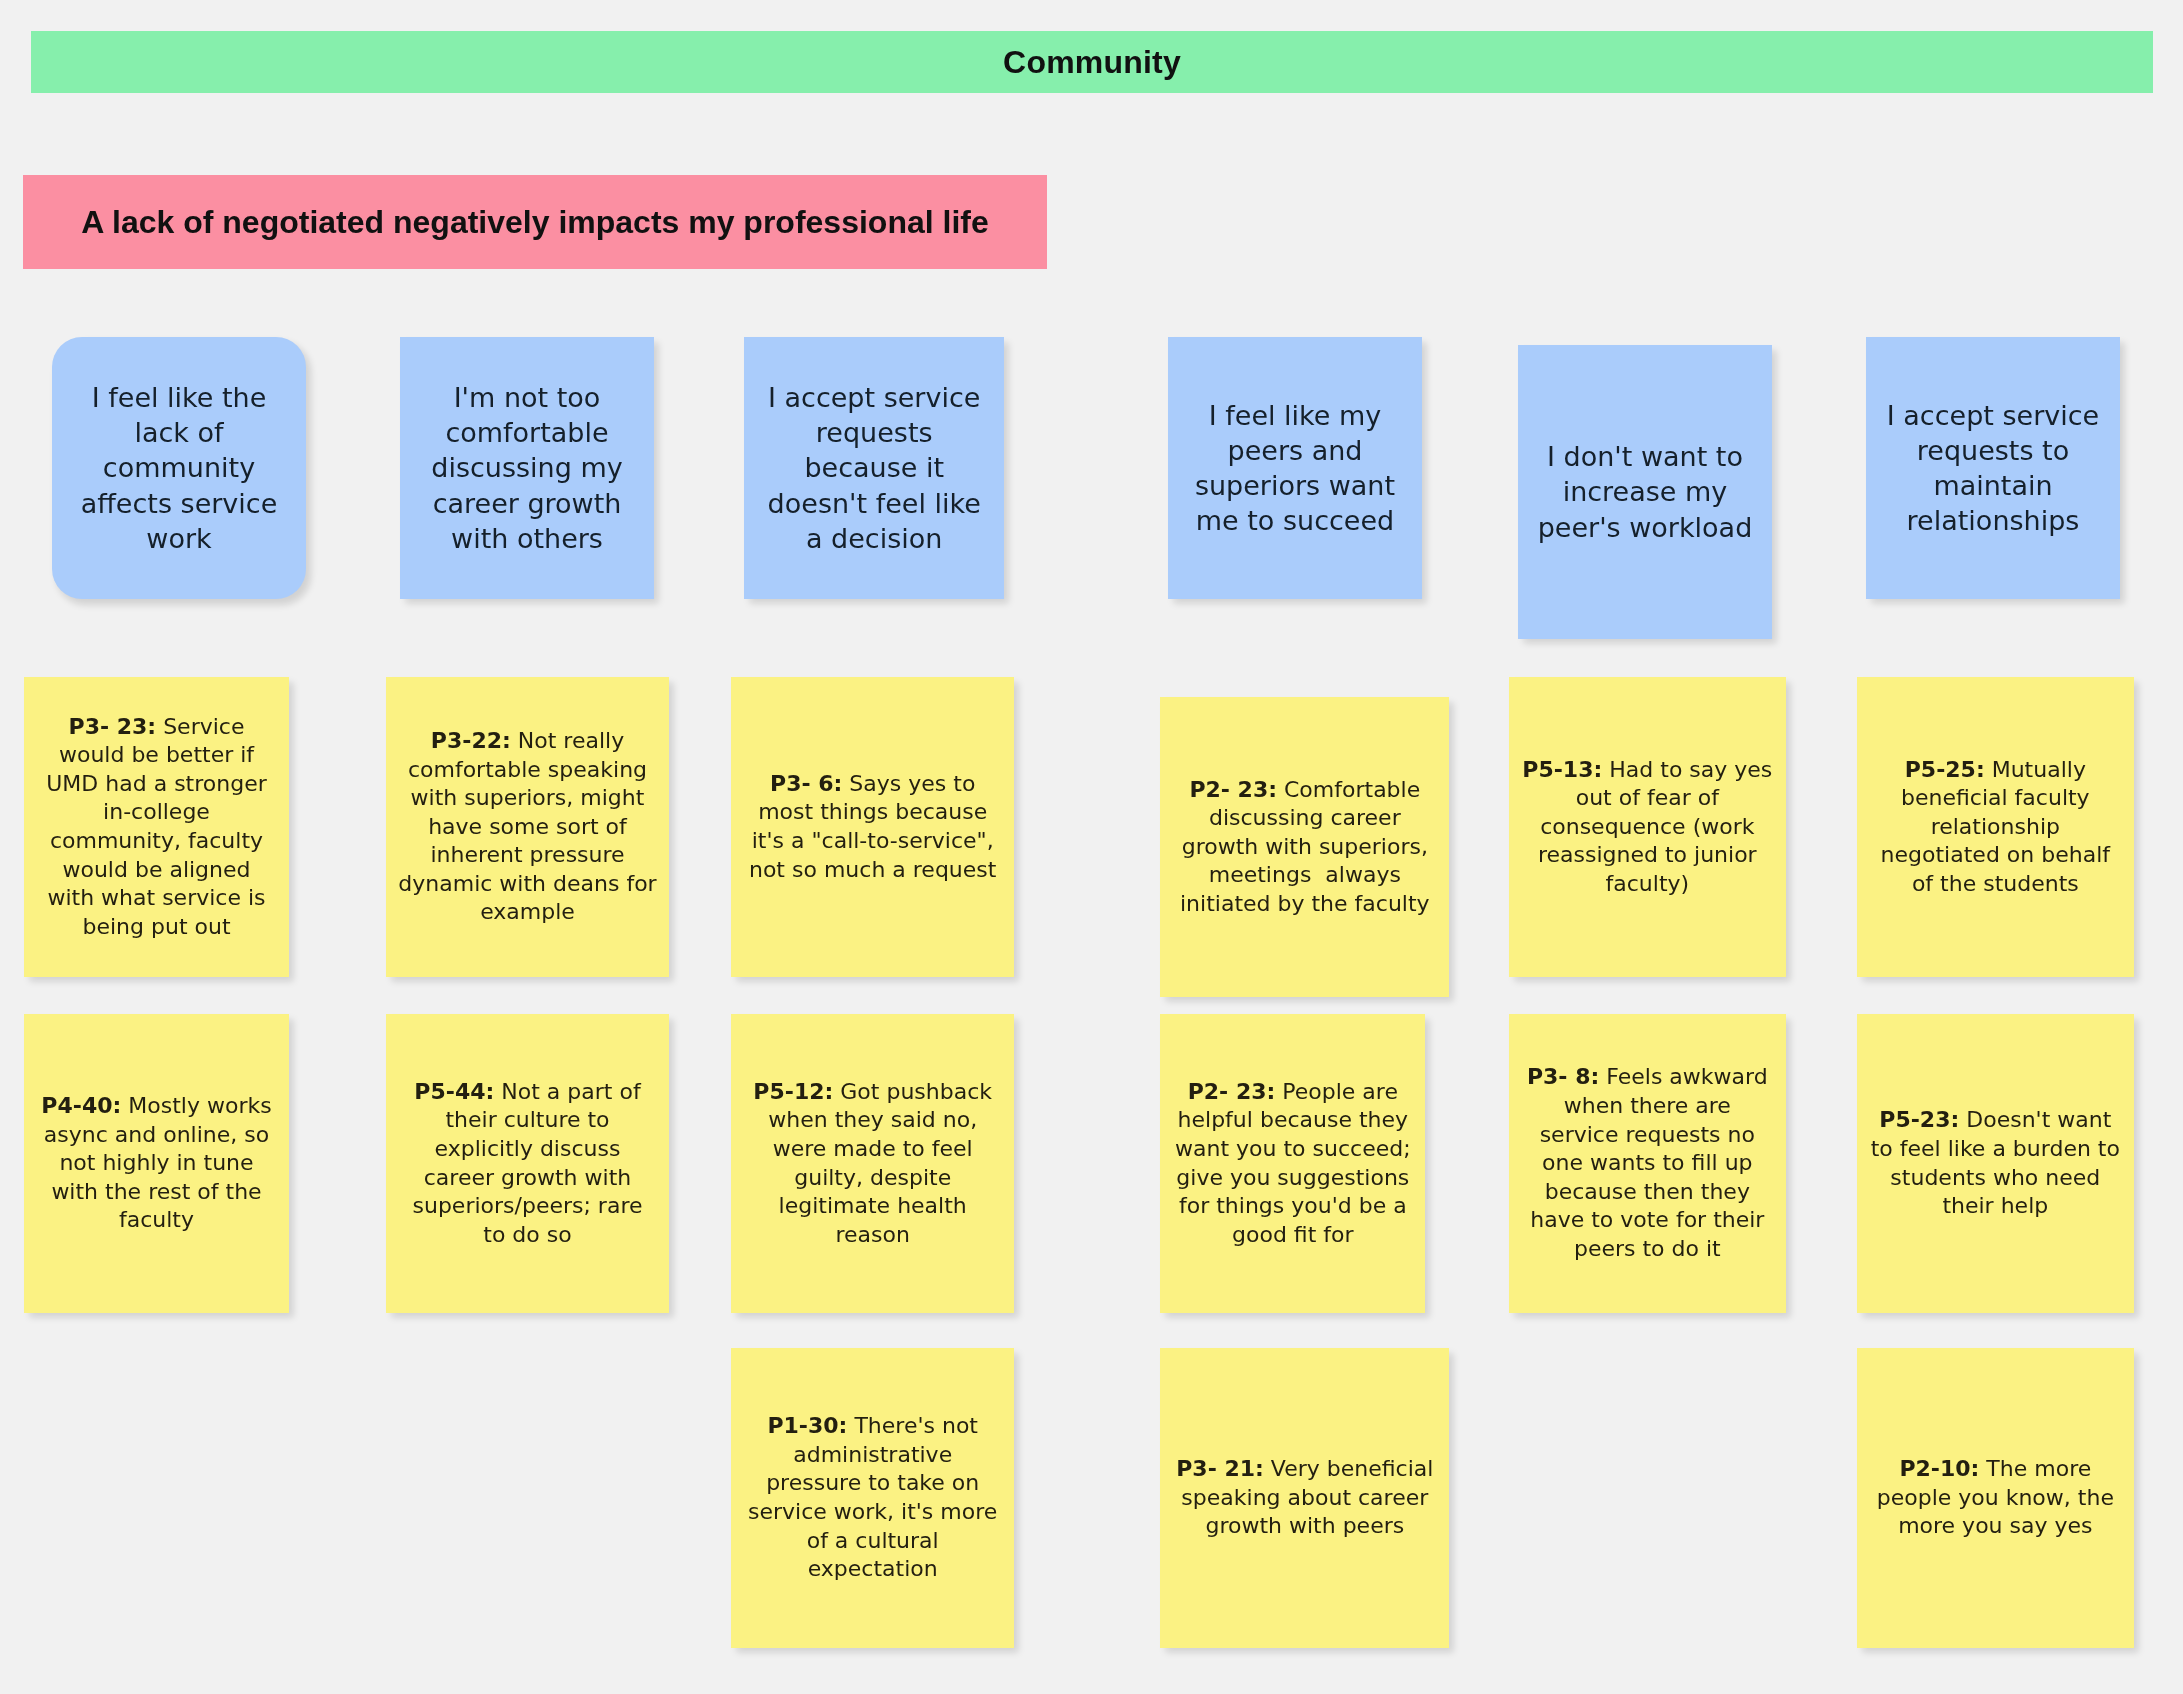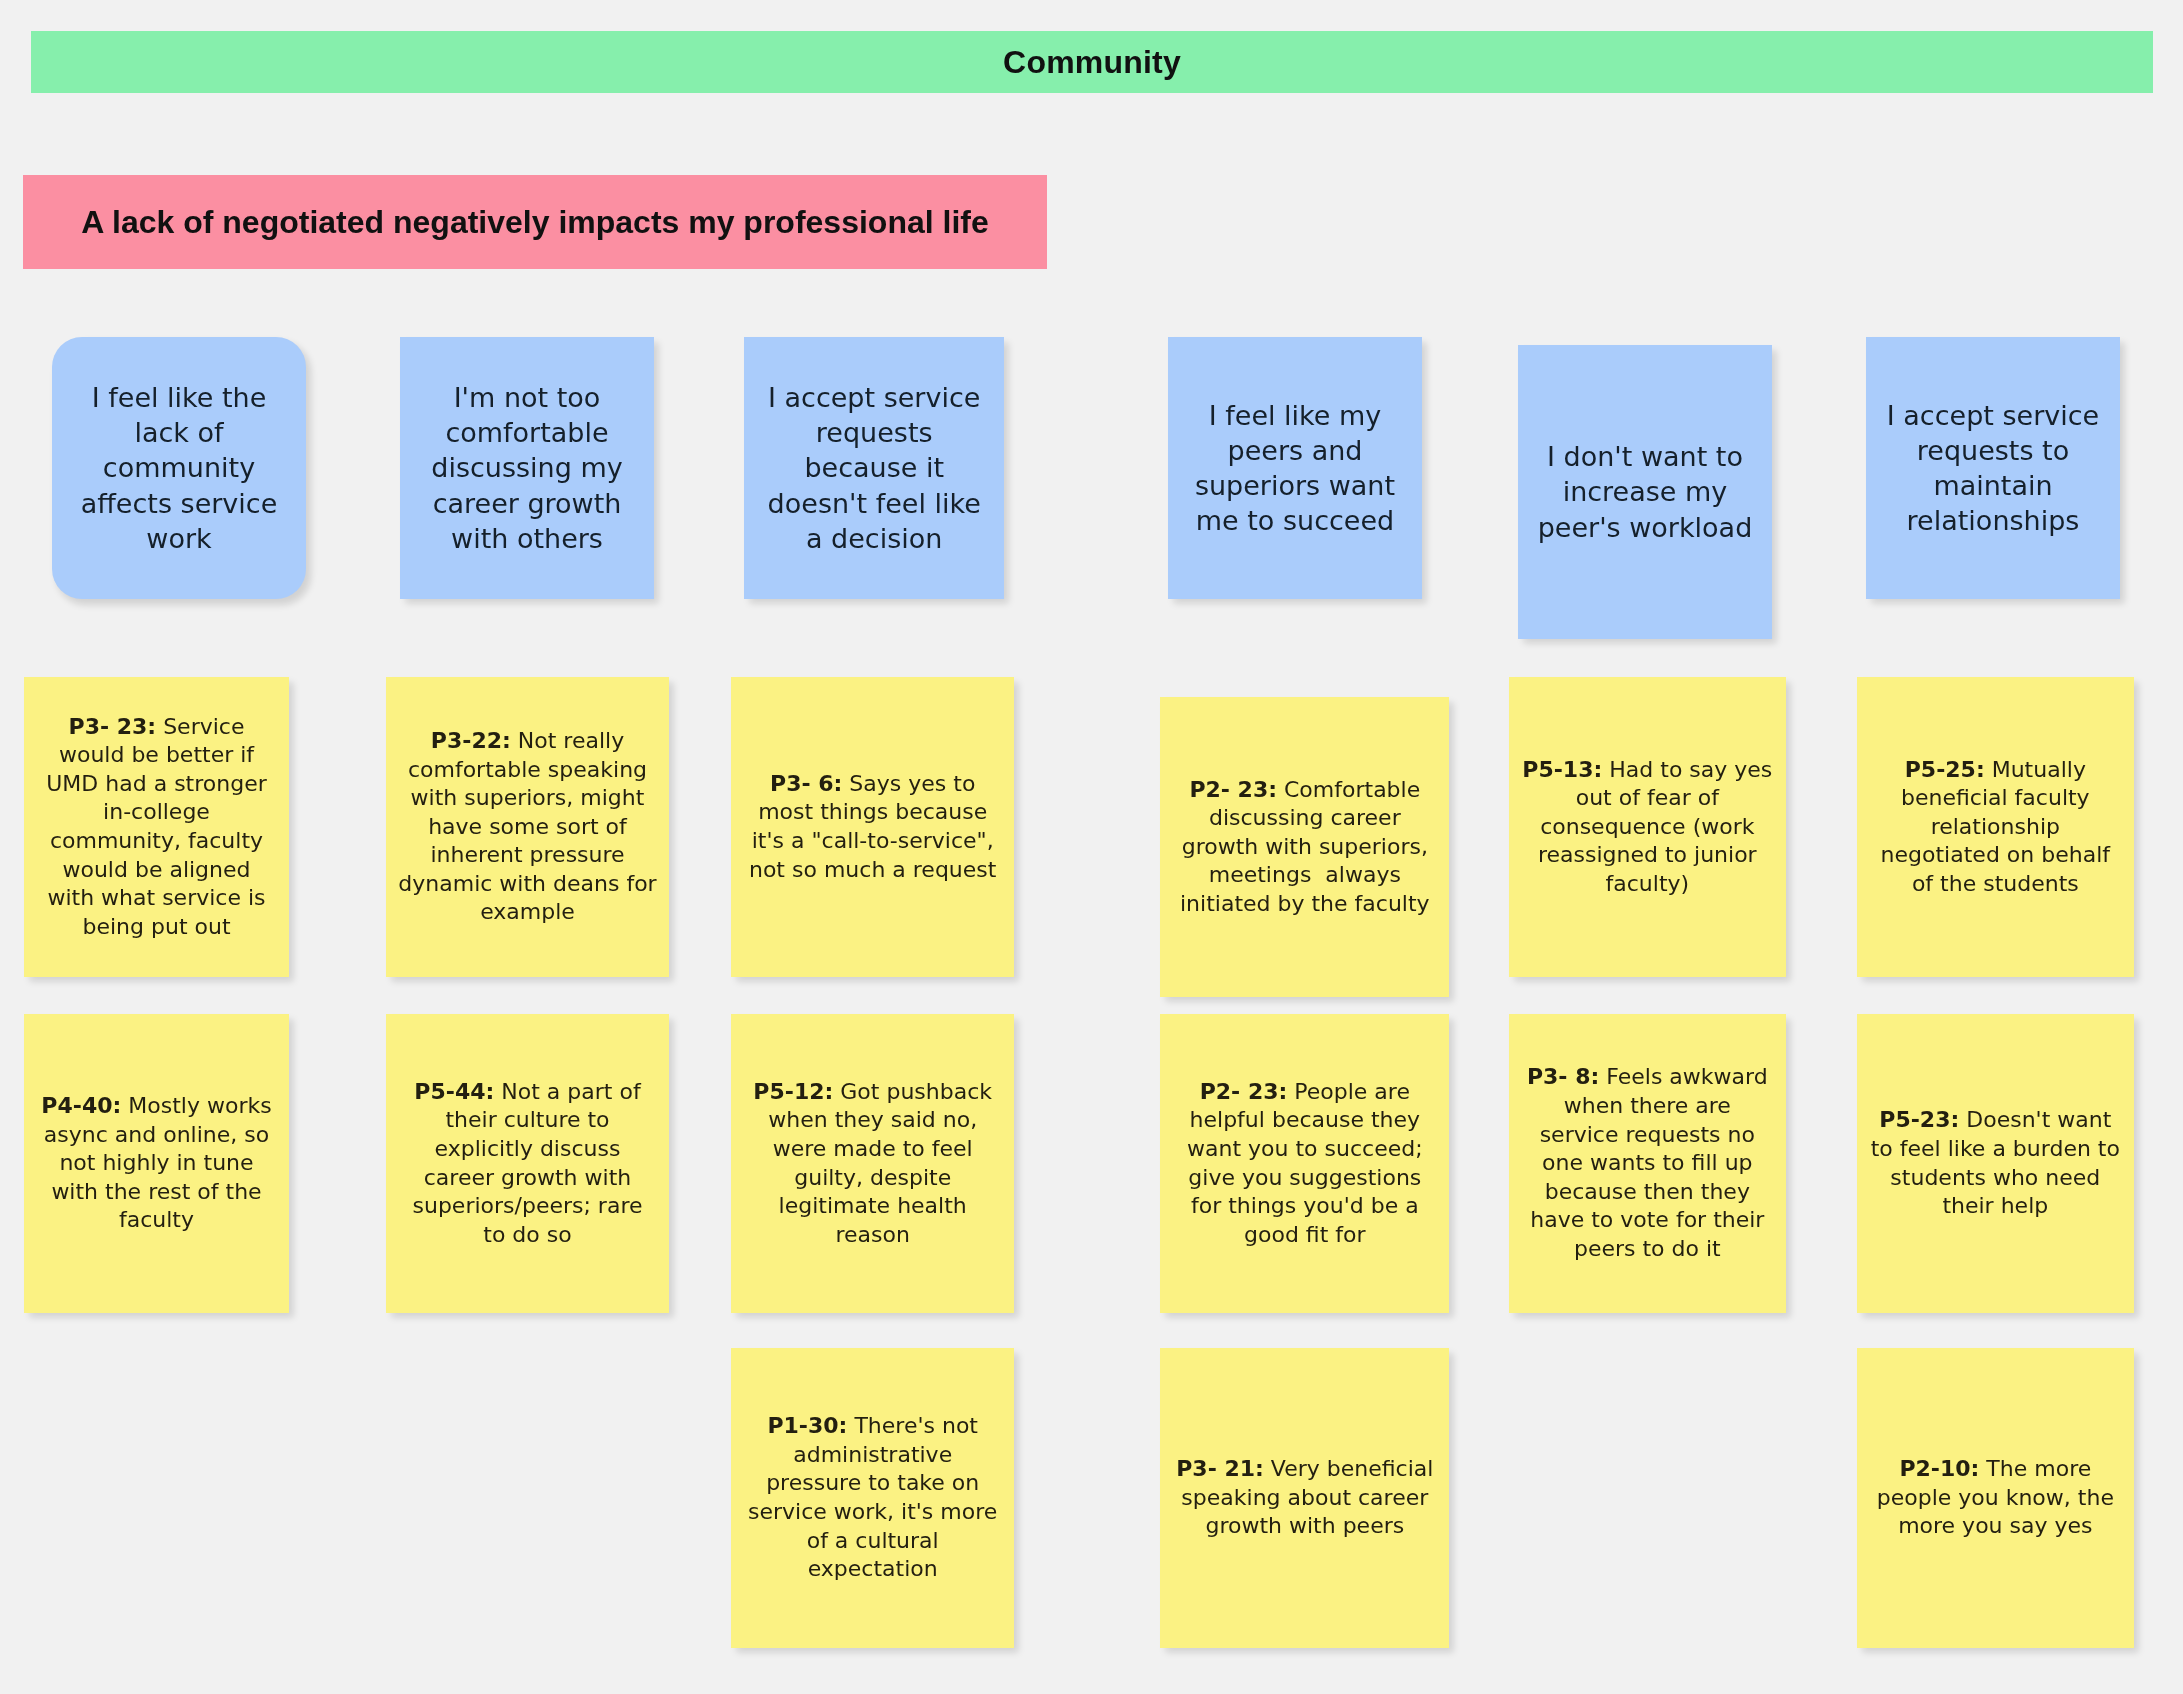--- a/index.html
+++ b/index.html
@@ -173,21 +173,21 @@
     </div>
   </div>
 
   <div class="col col-3">
     <div class="note note-blue row-blue w-330" style="left:0;">
       <span class="note-text">I feel like my peers and superiors want me to succeed</span>
     </div>
     <div class="note note-yellow row-y1 w-376" style="left:-7.7px;width:289px;margin-top:20px;">
       <span class="note-text"><b>P2- 23:</b><span> Comfortable discussing career growth with superiors, meetings  always initiated by the faculty</span></span>
     </div>
-    <div class="note note-yellow row-y2 w-376" style="left:-7.7px;width:289px;">
+    <div class="note note-yellow row-y2 w-376" style="left:-7.7px;width:265px;">
       <span class="note-text"><b>P2- 23:</b><span> People are helpful because they want you to succeed; give you suggestions for things you'd be a good fit for</span></span>
     </div>
     <div class="note note-yellow row-y3 w-376" style="left:-7.7px;width:289px;">
       <span class="note-text"><b>P3- 21:</b><span> Very beneficial speaking about career growth with peers</span></span>
     </div>
   </div>
 
   <div class="col col-4">
     <div class="note note-blue row-blue w-330" style="left:0;top:345px;height:294px;">
       <span class="note-text">I don't want to increase my peer's workload</span>

